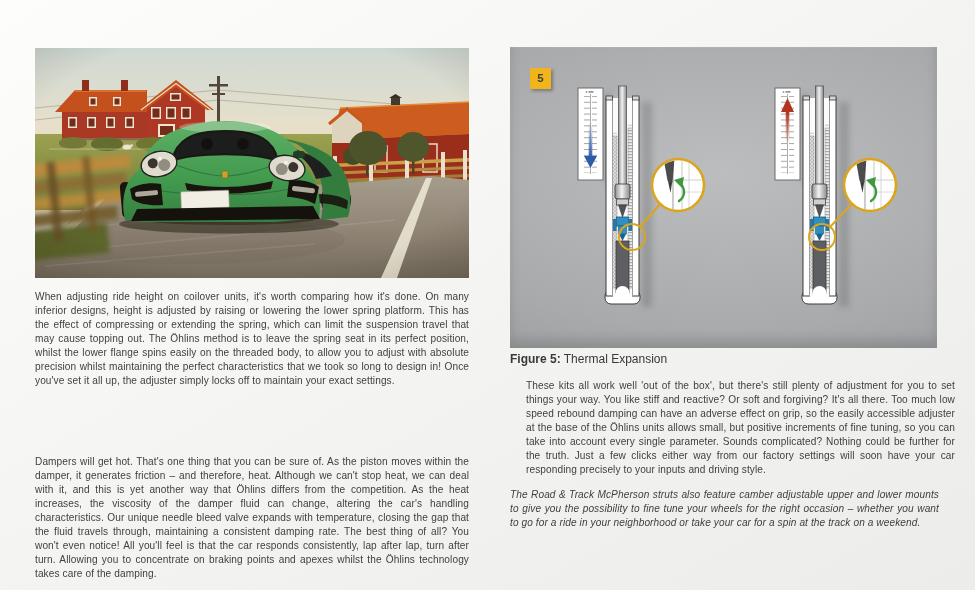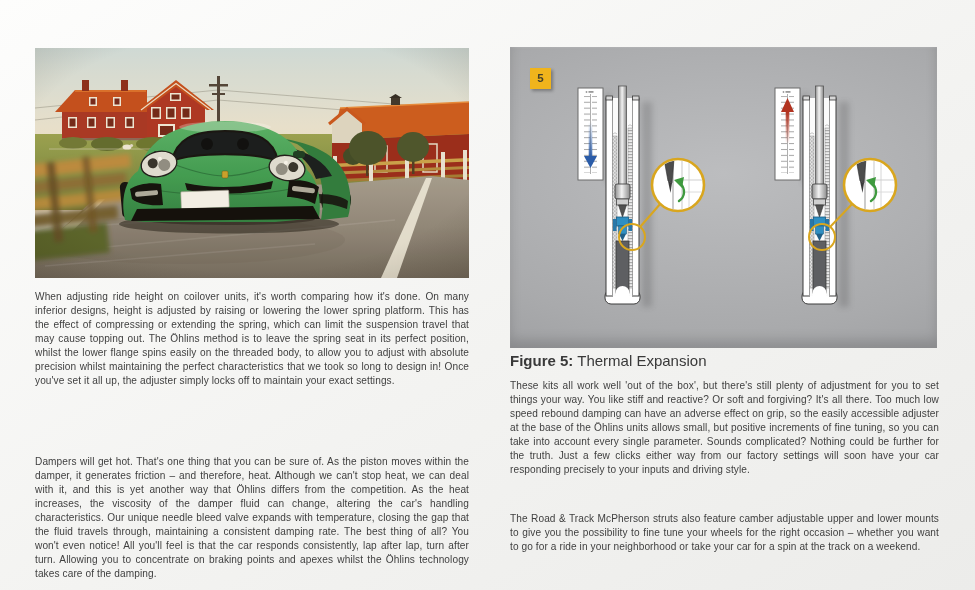--- a/index.html
+++ b/index.html
@@ -8,30 +8,30 @@
   .page{position:absolute;inset:0;}
   .photo{position:absolute;left:35px;top:48px;width:434px;height:230px;overflow:hidden;background:#ddd;}
   .photo svg{display:block;}
   p{margin:0;}
   .body-text{position:absolute;font-size:10.1px;line-height:14px;text-align:justify;
              color:#3f3f3f;letter-spacing:0.1px;}
   .lp{left:35px;width:434px;}
   .rp{left:510px;width:429px;}
   #left-p1{top:290px;}
   #left-p2{top:419px;margin-top:36px;}
-  #right-p1{top:379px;}
-  #right-p2{top:512px;}
+  #right-p1{top:379px;margin-left:16px;}
+  #right-p2{top:488px;font-style:italic;}
   .panel{position:absolute;left:510px;top:47px;width:427px;height:301px;
          background:radial-gradient(130% 95% at 50% 42%, #bcbdbf 0%, #a9aaac 55%, #929396 100%);
          box-shadow:inset 0 -8px 12px rgba(0,0,0,.14), inset 0 1px 2px rgba(255,255,255,.10);}
   .panel svg{position:absolute;left:0;top:0;}
   .badge{position:absolute;left:20px;top:21px;width:21px;height:21px;background:#f0b41c;
          color:#43402c;font-weight:bold;font-size:11.5px;line-height:21px;text-align:center;
          box-shadow:2px 2px 3px rgba(0,0,0,.30);}
-  .caption{position:absolute;left:510px;top:352px;font-size:15px;color:#393939;}
+  .caption{position:absolute;left:510px;top:352px;font-size:12px;color:#393939;}
   .caption b{font-weight:bold;}
 </style>
 </head>
 <body>
 
 <div class="page">
 
   <div class="photo">
     <svg viewBox="0 0 434 230" width="434" height="230" aria-label="Green Porsche 911 GT3 RS driving on a country road past red Swedish farm buildings">
       <defs>

